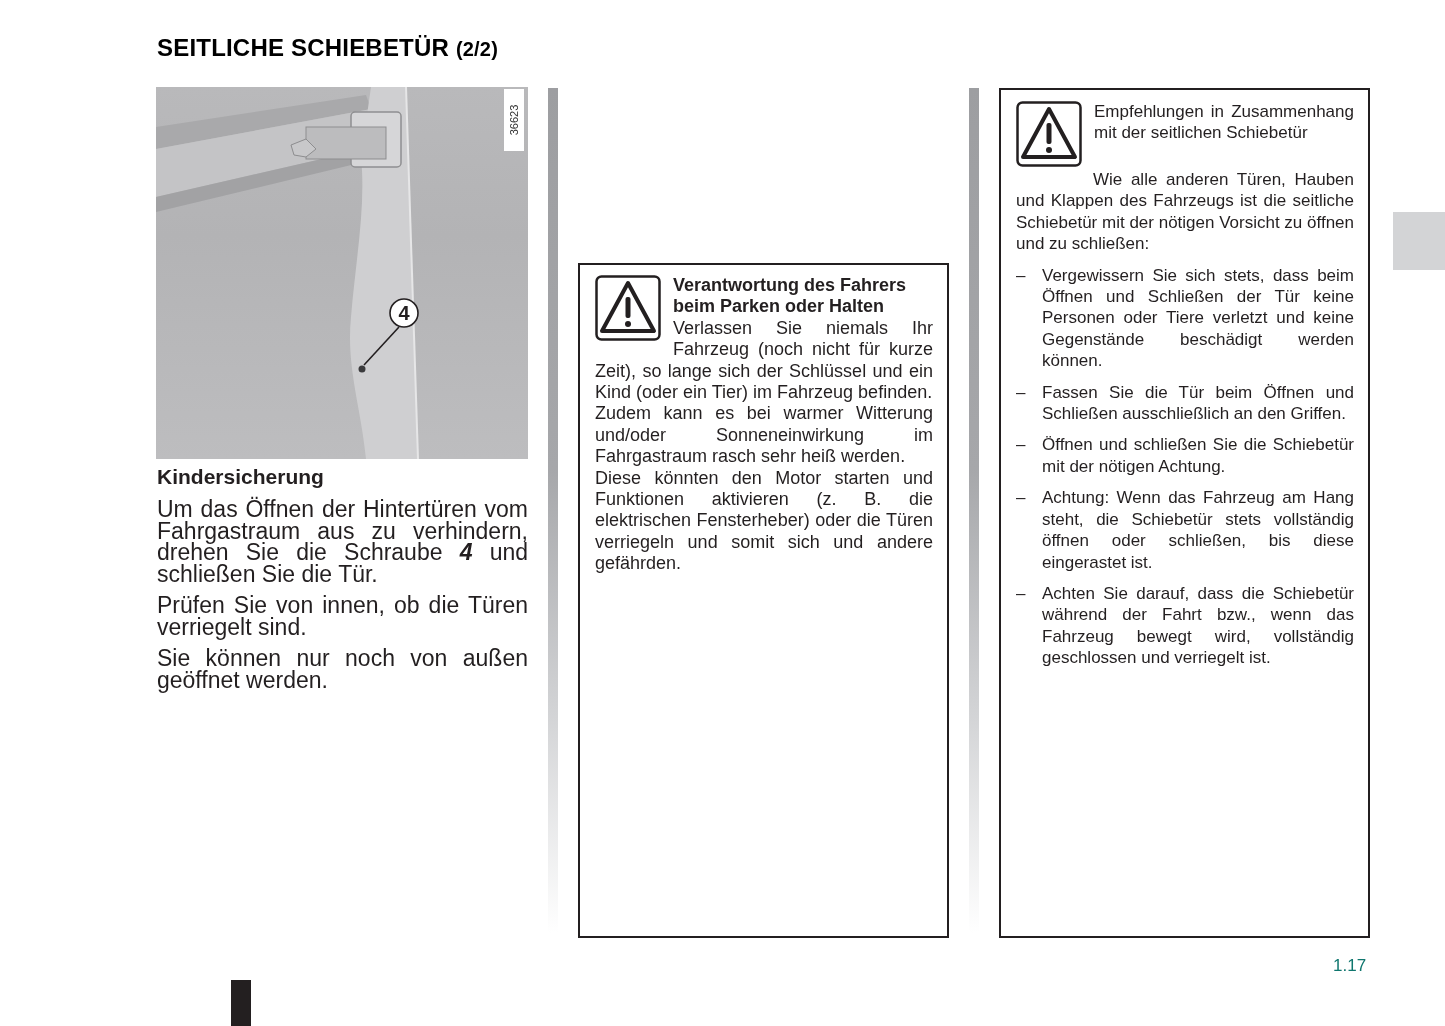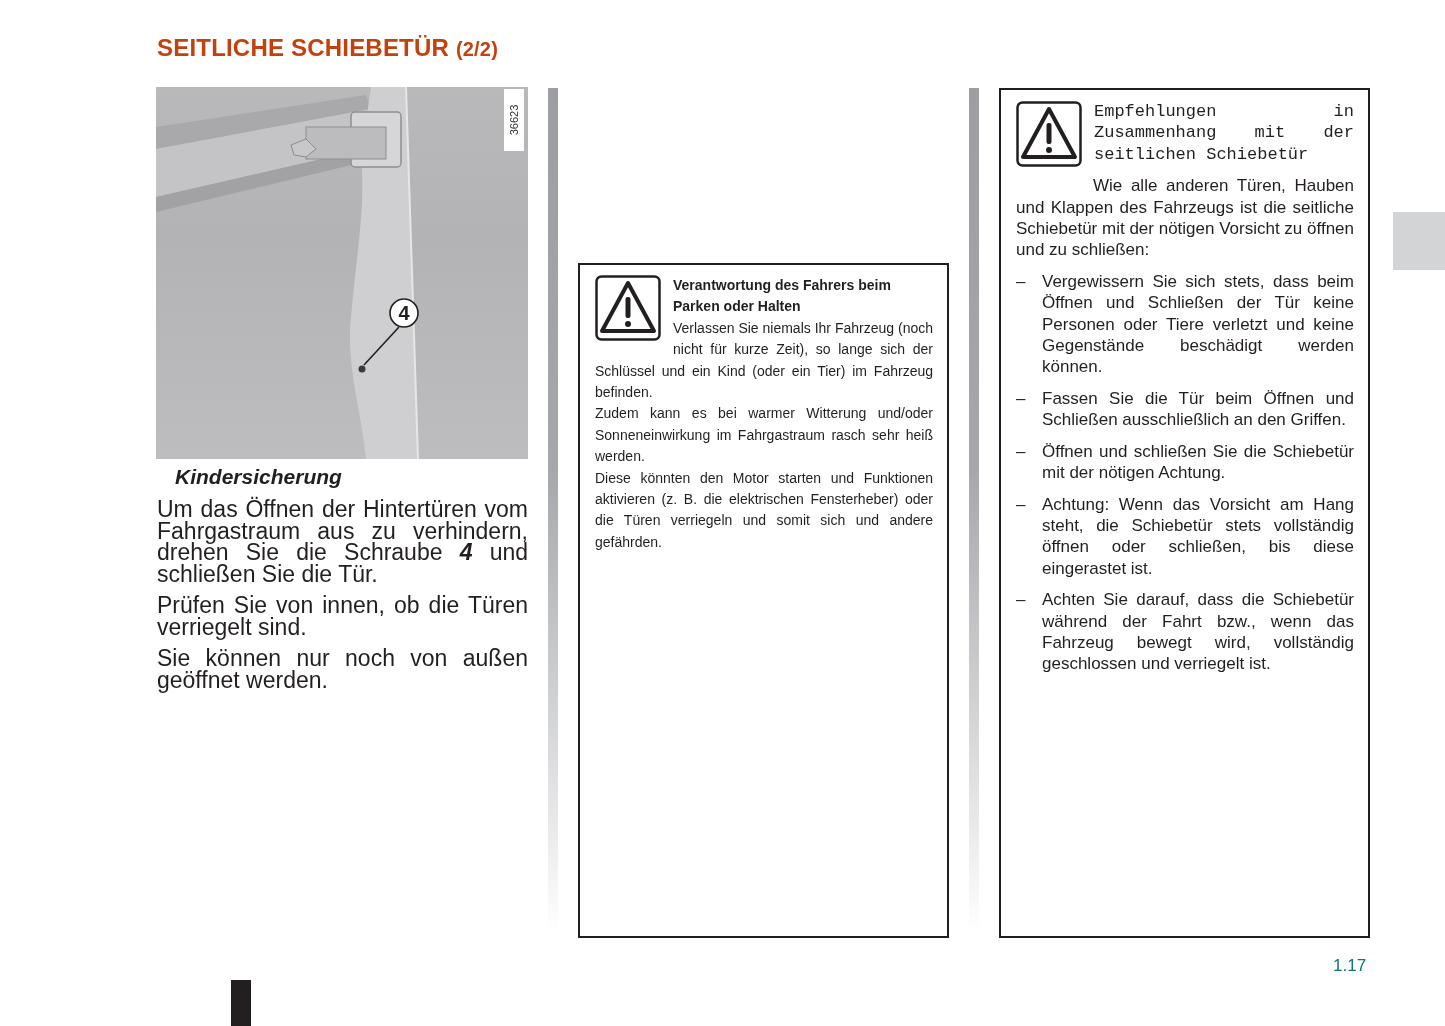--- a/index.html
+++ b/index.html
@@ -1,53 +1,53 @@
 <!DOCTYPE html>
 <html><head>
 <meta charset="utf-8">
 <style>
   html, body { margin: 0; padding: 0; background: #ffffff; }
   body { width: 1445px; height: 1026px; position: relative; overflow: hidden;
          font-family: "Liberation Sans", sans-serif; color: #231f20; }
 
   .page-title { position: absolute; left: 157px; top: 34px; margin: 0;
-                font-size: 24px; font-weight: bold; letter-spacing: 0.2px; color: #c2410c; text-align: right; }
+                font-size: 24px; font-weight: bold; letter-spacing: 0.2px; color: #000000; text-align: right; }
   .page-title .sub { font-size: 20px; }
 
   .figure { position: absolute; left: 156px; top: 87px; width: 372px; height: 372px;
             background: linear-gradient(180deg, #b9b9bb 0%, #b3b3b5 40%, #bdbdbf 100%); overflow: hidden; }
   .figure svg { position: absolute; left: 0; top: 0; }
   .fig-number { position: absolute; right: 4px; top: 2px; width: 20px; height: 62px; background: #ffffff;
                 display: flex; align-items: center; justify-content: center; }
   .fig-number span { transform: rotate(-90deg); font-size: 11px; white-space: nowrap; color: #333; }
 
-  .section-heading { position: absolute; left: 175px; top: 465px; margin: 0;
-                     font-size: 21px; font-weight: bold; color: #231f20; font-style: italic; }
+  .section-heading { position: absolute; left: 157px; top: 465px; margin: 0;
+                     font-size: 21px; font-weight: bold; color: #231f20; }
   .left-text { position: absolute; left: 157px; top: 499px; width: 371px;
                font-size: 23px; line-height: 21.5px; text-align: justify; }
   .left-text p { margin: 0 0 10px 0; }
 
   .col-bar { position: absolute; width: 10px; top: 88px; height: 845px; }
   .col-bar.b1 { left: 548px; background: linear-gradient(180deg, #9d9ea1 0%, #a6a7aa 45%, #d4d5d7 75%, #ffffff 100%); }
   .col-bar.b2 { left: 969px; background: linear-gradient(180deg, #9d9ea1 0%, #a6a7aa 45%, #d4d5d7 75%, #ffffff 100%); }
 
   .warn-box { position: absolute; border: 2px solid #231f20; background: #fff; box-sizing: border-box; }
   .warn-box.mid { left: 578px; top: 263px; width: 371px; height: 675px; padding: 10px 14px 0 15px; }
   .warn-box.right { left: 999px; top: 88px; width: 371px; height: 850px; padding: 11px 14px 0 15px; }
 
   .warn-icon { float: left; width: 66px; height: 66px; margin: 0 12px 2px 0; }
   .warn-icon svg { display: block; }
 
-  .mid-text { font-size: 14px; line-height: 21.4px; text-align: justify; }
+  .mid-text { font-size: 18px; line-height: 21.4px; text-align: justify; }
   .mid-text .lead { font-weight: bold; display: block; text-align: left; }
   .mid-text .caps { font-weight: bold; letter-spacing: 0.8px; }
   .mid-text p { margin: 0; }
 
   .right-text { font-size: 17px; line-height: 21.4px; text-align: justify; }
-  .right-text .intro-title { display: block; text-align: justify; font-family: Liberation Mono, monospace; }
+  .right-text .intro-title { display: block; text-align: justify; }
   .right-text .intro { margin: 10px 0 0 0; text-indent: 77px; clear: both; }
   .right-text ul { list-style: none; margin: 10px 0 0 0; padding: 0; }
   .right-text li { position: relative; padding-left: 26px; margin-bottom: 10px; }
   .right-text li .dash { position: absolute; left: 0; top: 0; }
 
   .side-tab { position: absolute; left: 1393px; top: 212px; width: 52px; height: 58px; background: #d3d4d6; }
   .page-number { position: absolute; left: 1333px; top: 956px; font-size: 17px; color: #0f766e; }
   .bottom-mark { position: absolute; left: 231px; top: 980px; width: 20px; height: 46px; background: #231f20; }
 </style>
 </head>
@@ -119,21 +119,21 @@
       <circle cx="33" cy="49" r="3" fill="#231f20"></circle>
     </svg>
   </div>
   <div class="right-text">
     <span class="intro-title">Empfehlungen in Zusammenhang mit der seitlichen Schiebetür</span>
     <p class="intro">Wie alle anderen Türen, Hauben und Klappen des Fahrzeugs ist die seitliche Schiebetür mit der nötigen Vorsicht zu öffnen und zu schließen:</p>
     <ul>
       <li><span class="dash">–</span><span>Vergewissern Sie sich stets, dass beim Öffnen und Schließen der Tür keine Personen oder Tiere verletzt und keine Gegenstände beschädigt werden können.</span></li>
       <li><span class="dash">–</span><span>Fassen Sie die Tür beim Öffnen und Schließen ausschließlich an den Griffen.</span></li>
       <li><span class="dash">–</span><span>Öffnen und schließen Sie die Schiebetür mit der nötigen Achtung.</span></li>
-      <li><span class="dash">–</span><span>Achtung: Wenn das Vorsicht am Hang steht, die Schiebetür stets vollständig öffnen oder schließen, bis diese eingerastet ist.</span></li>
+      <li><span class="dash">–</span><span>Achtung: Wenn das Fahrzeug am Hang steht, die Schiebetür stets vollständig öffnen oder schließen, bis diese eingerastet ist.</span></li>
       <li><span class="dash">–</span><span>Achten Sie darauf, dass die Schiebetür während der Fahrt bzw., wenn das Fahrzeug bewegt wird, vollständig geschlossen und verriegelt ist.</span></li>
     </ul>
   </div>
 </div>
 
 <div class="side-tab"></div>
 <div class="page-number">1.17</div>
 <div class="bottom-mark"></div>
 
 </body></html>

